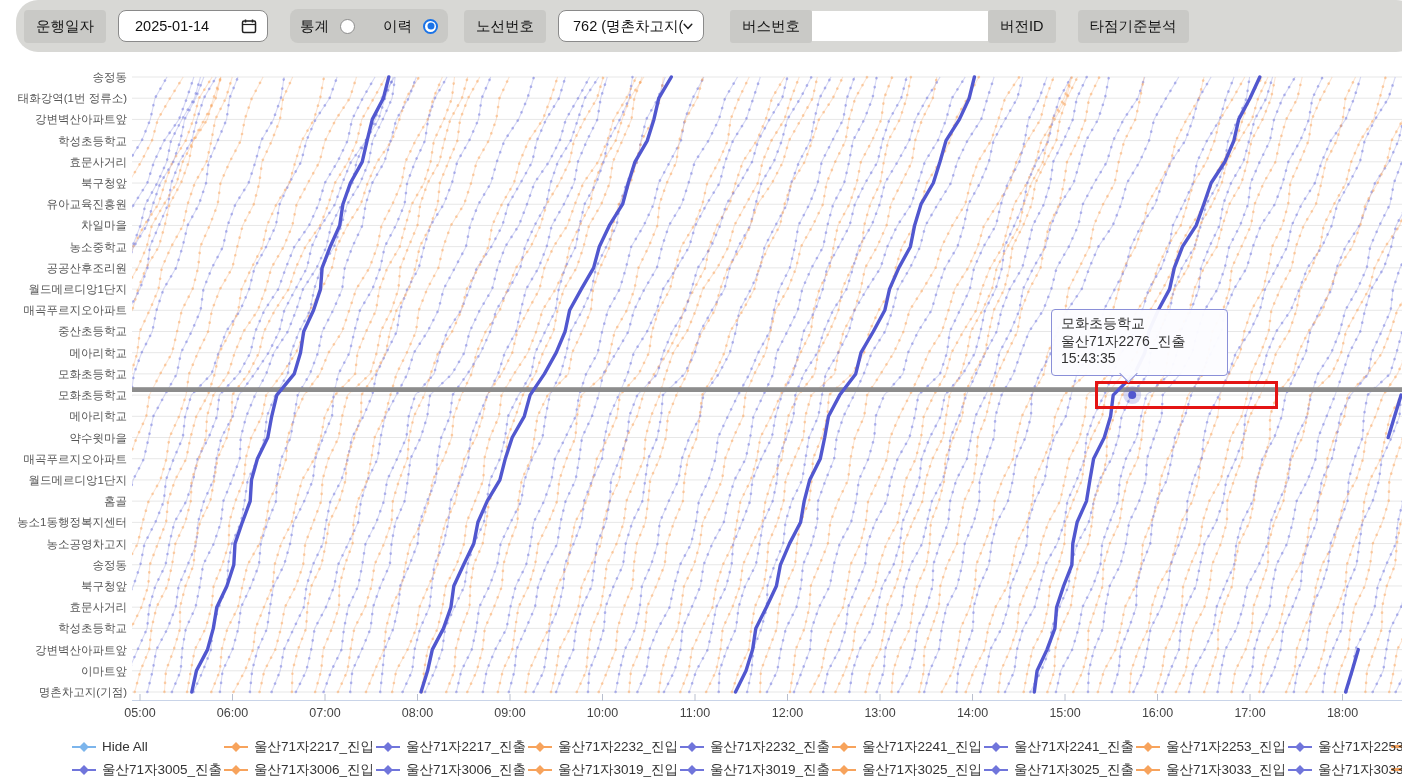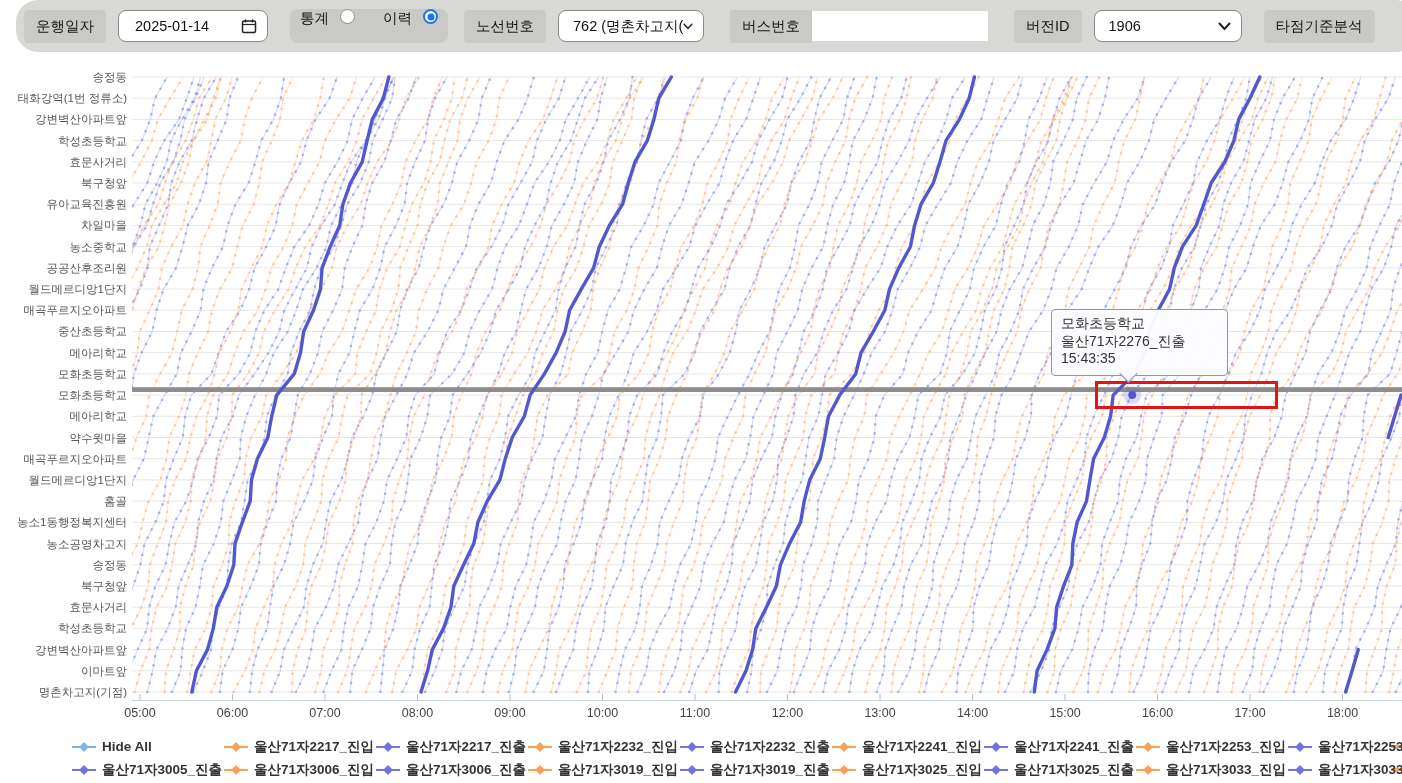--- a/index.html
+++ b/index.html
@@ -11,21 +11,21 @@
            display:flex;align-items:center;z-index:6;border-radius:22px;}
   .chip{background:#c9c9c6;color:#141414;font-size:14.5px;padding:7px 12px;border-radius:4px;
         white-space:nowrap;flex:0 0 auto;}
   .selectbox{background:#fff;border:1px solid #8a8a8a;border-radius:8px;height:32px;
              display:flex;align-items:center;justify-content:space-between;
              font-size:14.5px;color:#111;padding:0 10px 0 14px;box-sizing:border-box;flex:0 0 auto;}
   .selectbox .txt{overflow:hidden;white-space:nowrap;max-width:112px;}
   .datebox{background:#fff;border:1px solid #8a8a8a;border-radius:8px;height:32px;width:150px;
            display:flex;align-items:center;justify-content:space-between;font-size:14.5px;color:#111;
            padding:0 10px 0 16px;box-sizing:border-box;flex:0 0 auto;}
-  .radiowrap{background:#c9c9c6;border-radius:8px;height:34px;display:flex;align-items:flex-start;
+  .radiowrap{background:#c9c9c6;border-radius:8px;height:34px;display:flex;align-items:center;
              padding:0 10px;font-size:14.5px;color:#141414;flex:0 0 auto;gap:8px;}
   .radio{width:15px;height:15px;border-radius:50%;background:#fff;border:1.5px solid #8d8d8d;
          box-sizing:border-box;margin-left:3px;display:inline-block;position:relative;}
   .radio.checked{border:2px solid #1a73e8;}
   .radio.checked::after{content:"";position:absolute;left:50%;top:50%;width:7px;height:7px;
          transform:translate(-50%,-50%);border-radius:50%;background:#1a73e8;}
   .businput{background:#fff;border:none;height:30px;width:176px;font-size:14.5px;
             padding:0 8px;box-sizing:border-box;flex:0 0 auto;}
   .chip.sq{border-radius:3px;}
 
@@ -39,21 +39,21 @@
   .tooltip-arrow{position:absolute;left:1122px;top:367px;width:12px;height:12px;z-index:5;
            background:rgba(252,252,255,0.96);border-right:1px solid #8a8fd8;
            border-bottom:1px solid #8a8fd8;transform:rotate(45deg);}
   .redbox{position:absolute;left:1095px;top:381px;width:183px;height:28px;z-index:3;
           border:3px solid #e41414;box-sizing:border-box;}
 
   
   .legend{position:absolute;top:735px;left:0;width:1402px;z-index:2;}
   .legend-row{display:grid;grid-template-columns:repeat(9,152px);padding-left:72px;height:23px;
               align-items:center;}
-  .legend-item{display:flex;align-items:center;gap:6px;font-size:13.5px;font-weight:700;
+  .legend-item{display:flex;align-items:center;gap:6px;font-size:13.5px;font-weight:400;
                color:#333;white-space:nowrap;cursor:pointer;}
   .cutmark{position:absolute;width:11px;height:3px;background:#f7a35c;border-radius:1px;}
 </style>
 </head>
 <body>
 
 <div class="toolbar">
   <div class="chip" style="margin-left:8px">운행일자</div>
   <div class="datebox" style="margin-left:12px">
     <span>2025-01-14</span>
@@ -73,27 +73,21 @@
   </div>
   <div class="chip" style="margin-left:16px">노선번호</div>
   <div class="selectbox" style="margin-left:12px;width:146px">
     <span class="txt">762 (명촌차고지(기점)</span>
     <svg width="13" height="9" viewBox="0 0 13 9">
       <polyline points="1.5,1.5 6.5,7 11.5,1.5" fill="none" stroke="#222" stroke-width="2" stroke-linecap="round"></polyline>
     </svg>
   </div>
   <div class="chip sq" style="margin-left:26px">버스번호</div>
   <input class="businput" value="" style="">
-  <div class="chip sq" style="margin-left:26px">버전ID</div>
-  <div class="selectbox" style="margin-left:12px;width:148px">
-    <span class="txt">1906</span>
-    <svg width="13" height="9" viewBox="0 0 13 9">
-      <polyline points="1.5,1.5 6.5,7 11.5,1.5" fill="none" stroke="#222" stroke-width="2" stroke-linecap="round"></polyline>
-    </svg>
-  </div>
+  <div class="chip sq" style="">버전ID</div>
   <div class="chip" style="margin-left:22px">타점기준분석</div>
 </div>
 
 <svg id="chart-svg" width="1402" height="732" viewBox="0 0 1402 732">
     <defs>
       <clipPath id="plot">
         <rect x="132" y="60" width="1270" height="641"></rect>
       </clipPath>
     </defs>
     <g>

